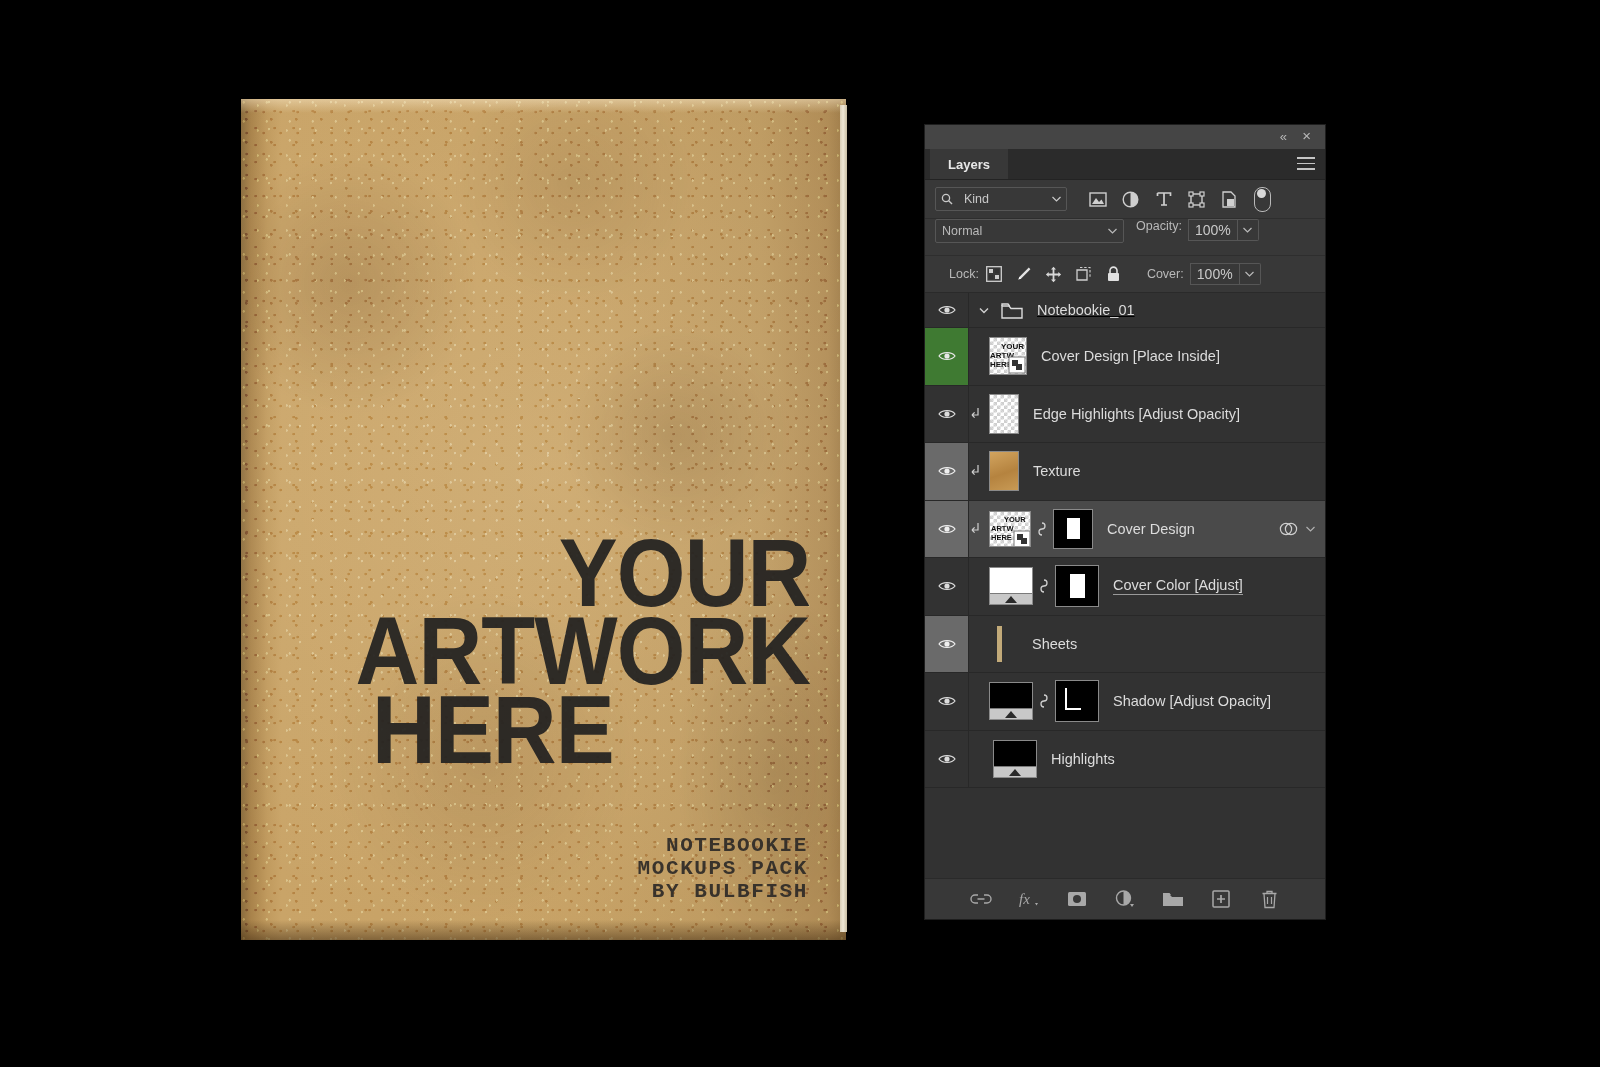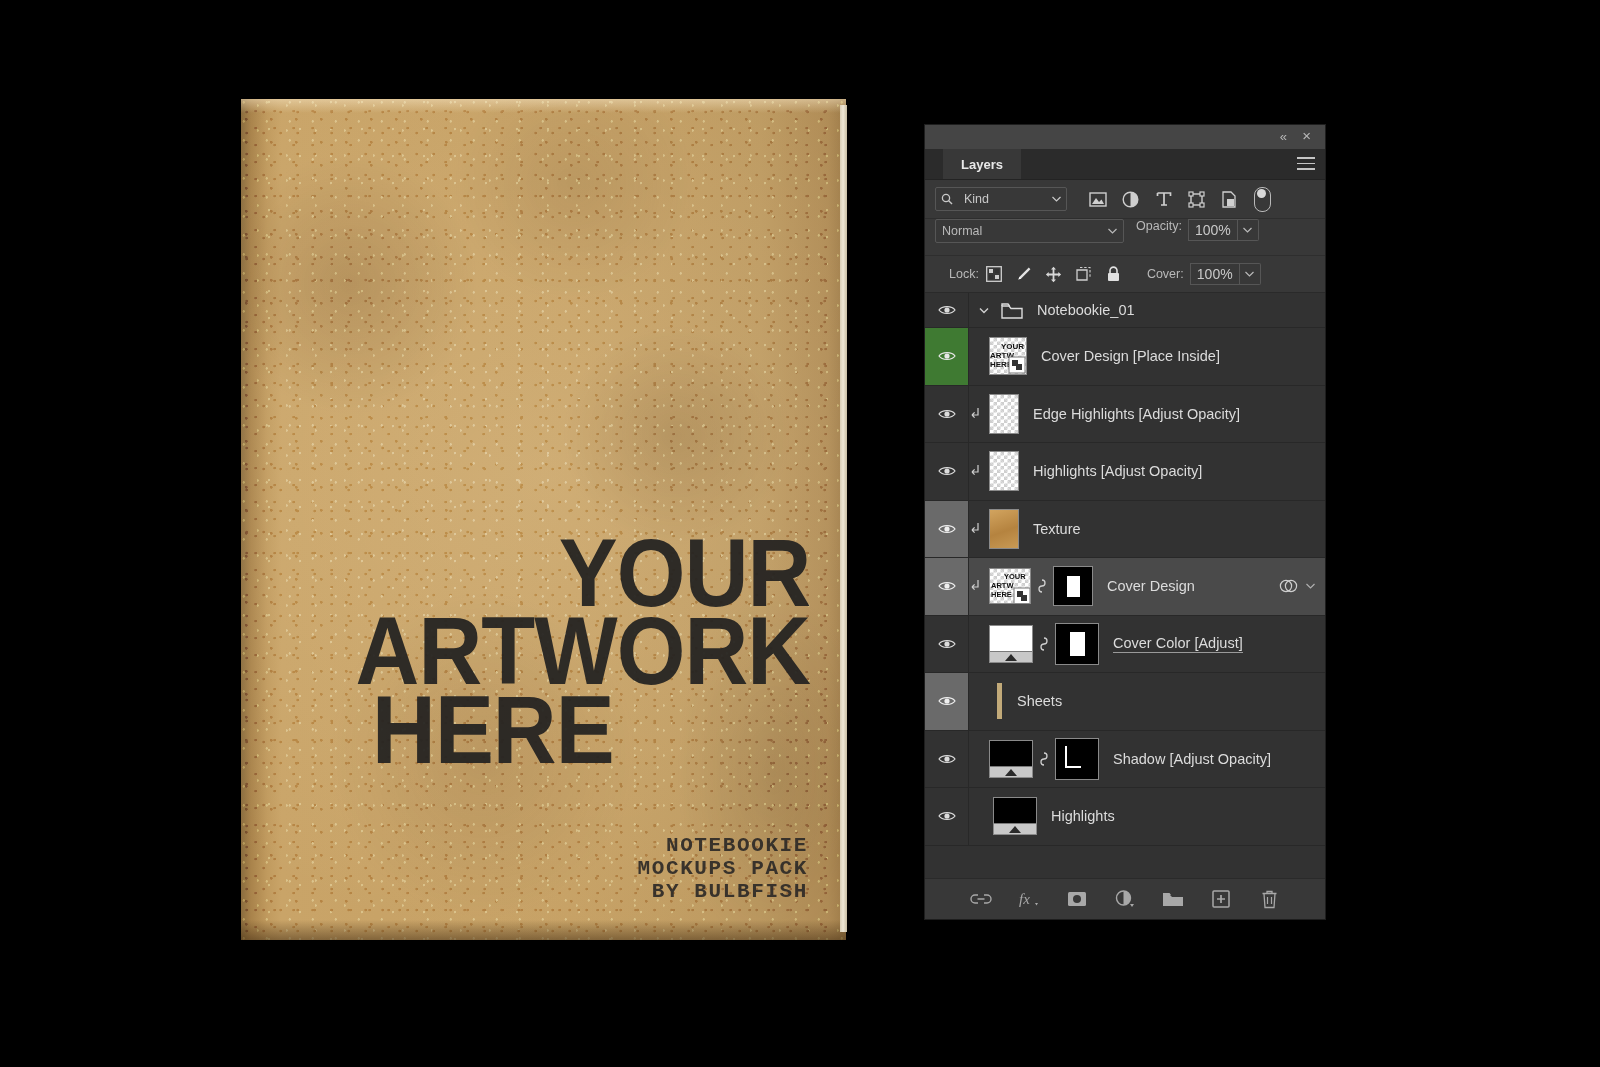--- a/index.html
+++ b/index.html
@@ -45,21 +45,21 @@
         font-weight:700;font-size:21px;letter-spacing:1.6px;line-height:1.12;text-align:left;opacity:.9;}
   .cap1{top:735px;} .cap2{top:758px;text-align:center;} .cap3{top:781px;}
 
   
   #panel{position:absolute;left:925px;top:125px;width:400px;height:794px;
          background:#323232;box-shadow:0 0 0 1px #1e1e1e;}
   .p-topbar{height:24px;background:#454545;position:relative;}
   .p-collapse{position:absolute;right:38px;top:4px;color:#b8b8b8;font-size:13px;cursor:default;line-height:16px;}
   .p-close{position:absolute;right:14px;top:3px;color:#b8b8b8;font-size:15px;line-height:16px;}
   .p-tabs{height:30px;background:#2b2b2b;position:relative;border-bottom:1px solid #232323;}
-  .p-tab{position:absolute;left:18px;top:0;height:30px;padding:0 18px;background:#383838;
+  .p-tab{position:absolute;left:5px;top:0;height:30px;padding:0 18px;background:#383838;
          color:#e8e8e8;font-size:13px;font-weight:700;display:flex;align-items:center;}
   .p-menu{position:absolute;right:10px;top:8px;width:18px;height:13px;}
   .p-menu i{display:block;height:1.5px;background:#c5c5c5;margin-bottom:4px;}
 
   .p-filter{height:38px;background:#383838;display:flex;align-items:center;padding:0 10px;gap:0;}
   .kind-select{width:120px;height:22px;background:#383838;border:1px solid #565656;border-radius:2px;
         display:flex;align-items:center;padding:0 5px;color:#c9c9c9;font-size:12.5px;gap:11px;}
   .kind-select .lbl{flex:1;}
   .f-icons{display:flex;align-items:center;gap:0;margin-left:14px;}
   .f-ic{width:33px;height:26px;display:flex;align-items:center;justify-content:center;}
@@ -76,21 +76,21 @@
   .num-caret{width:20px;height:20px;border:1px solid #565656;border-left:none;border-radius:0 2px 2px 0;
         display:flex;align-items:center;justify-content:center;}
 
   .p-lock{height:36px;background:#383838;display:flex;align-items:center;padding:0 24px;border-top:1px solid #2e2e2e;border-bottom:1px solid #2a2a2a;}
   .lock-lbl{color:#b9b9b9;font-size:12.5px;}
   .lock-ic{width:30px;height:24px;display:flex;align-items:center;justify-content:center;}
 
   .layers-list{background:#323232;}
   .lrow{height:56.5px;display:flex;align-items:center;border-bottom:1px solid #282828;position:relative;}
   .lrow.sel{background:#4a4a4a;}
-  .lrow.grp{height:34px;}
+  .lrow.grp{height:34px;text-decoration:underline;}
   .eye-cell{width:44px;height:100%;display:flex;align-items:center;justify-content:center;
         border-right:1px solid #282828;box-sizing:border-box;}
   .eye-cell.active{background:#3f7a32;}
   .eye-cell.dim{background:#6a6a6a;}
   .clip-ar{width:20px;color:#cfcfcf;font-size:13px;text-align:center;flex:none;}
   .thumb{width:38px;height:38px;border:1px solid #8a8a8a;box-sizing:border-box;flex:none;background:#555;}
   .thumb.sm{width:36px;height:36px;}
   .th-checker{background-image:
         linear-gradient(45deg,#cfcfcf 25%,transparent 25%,transparent 75%,#cfcfcf 75%),
         linear-gradient(45deg,#cfcfcf 25%,#fff 25%,#fff 75%,#cfcfcf 75%);
@@ -325,35 +325,20 @@
       </div>
       <span class="clip-ar">
         <svg width="12" height="14" viewBox="0 0 12 14">
             <path d="M9 1 V8 H3 M3 8 L5.6 5.4 M3 8 L5.6 10.6" fill="none" stroke="#cfcfcf" stroke-width="1.2"></path>
           </svg>
       </span>
       <div class="thumb sm th-checker" style="width:30px;height:40px"></div>
       <span class="lname">Edge Highlights [Adjust Opacity]</span>
     </div>
 
-    <div class="lrow">
-      <div class="eye-cell">
-        <svg width="18" height="12" viewBox="0 0 18 12">
-            <path d="M1 6 C4 1.5 14 1.5 17 6 C14 10.5 4 10.5 1 6 Z" fill="none" stroke="#dcdcdc" stroke-width="1.2"></path>
-            <circle cx="9" cy="6" r="2.6" fill="#dcdcdc"></circle>
-          </svg>
-      </div>
-      <span class="clip-ar">
-        <svg width="12" height="14" viewBox="0 0 12 14">
-            <path d="M9 1 V8 H3 M3 8 L5.6 5.4 M3 8 L5.6 10.6" fill="none" stroke="#cfcfcf" stroke-width="1.2"></path>
-          </svg>
-      </span>
-      <div class="thumb sm th-checker" style="width:30px;height:40px"></div>
-      <span class="lname">Highlights [Adjust Opacity]</span>
-    </div>
 
     <div class="lrow">
       <div class="eye-cell dim">
         <svg width="18" height="12" viewBox="0 0 18 12">
             <path d="M1 6 C4 1.5 14 1.5 17 6 C14 10.5 4 10.5 1 6 Z" fill="none" stroke="#efefef" stroke-width="1.2"></path>
             <circle cx="9" cy="6" r="2.6" fill="#efefef"></circle>
           </svg>
       </div>
       <span class="clip-ar">
         <svg width="12" height="14" viewBox="0 0 12 14">
@@ -434,21 +419,21 @@
 
     <div class="lrow">
       <div class="eye-cell dim">
         <svg width="18" height="12" viewBox="0 0 18 12">
             <path d="M1 6 C4 1.5 14 1.5 17 6 C14 10.5 4 10.5 1 6 Z" fill="none" stroke="#efefef" stroke-width="1.2"></path>
             <circle cx="9" cy="6" r="2.6" fill="#efefef"></circle>
           </svg>
       </div>
       <span class="clip-ar"></span>
       <div class="sheet-bar"></div>
-      <span class="lname" style="margin-left:15px">Sheets</span>
+      <span class="lname" style="margin-left:30px">Sheets</span>
     </div>
 
     <div class="lrow">
       <div class="eye-cell">
         <svg width="18" height="12" viewBox="0 0 18 12">
             <path d="M1 6 C4 1.5 14 1.5 17 6 C14 10.5 4 10.5 1 6 Z" fill="none" stroke="#dcdcdc" stroke-width="1.2"></path>
             <circle cx="9" cy="6" r="2.6" fill="#dcdcdc"></circle>
           </svg>
       </div>
       <span class="clip-ar"></span>

